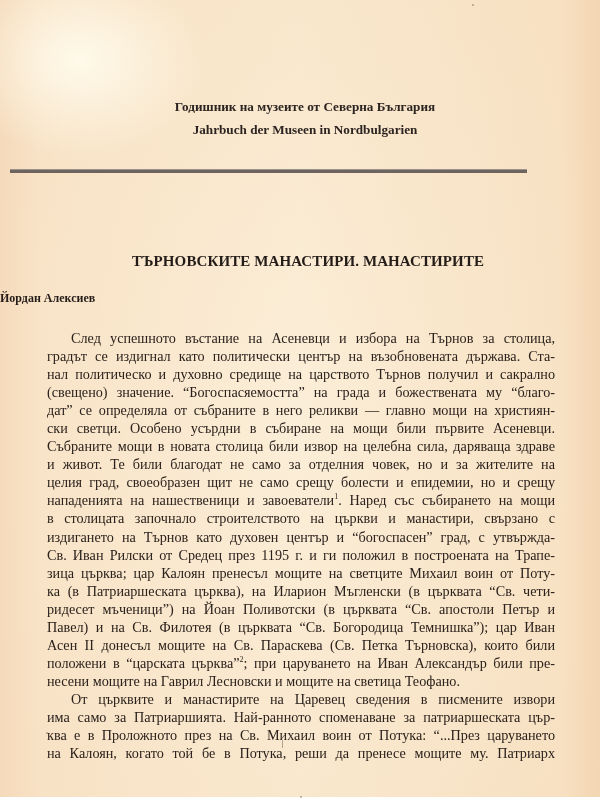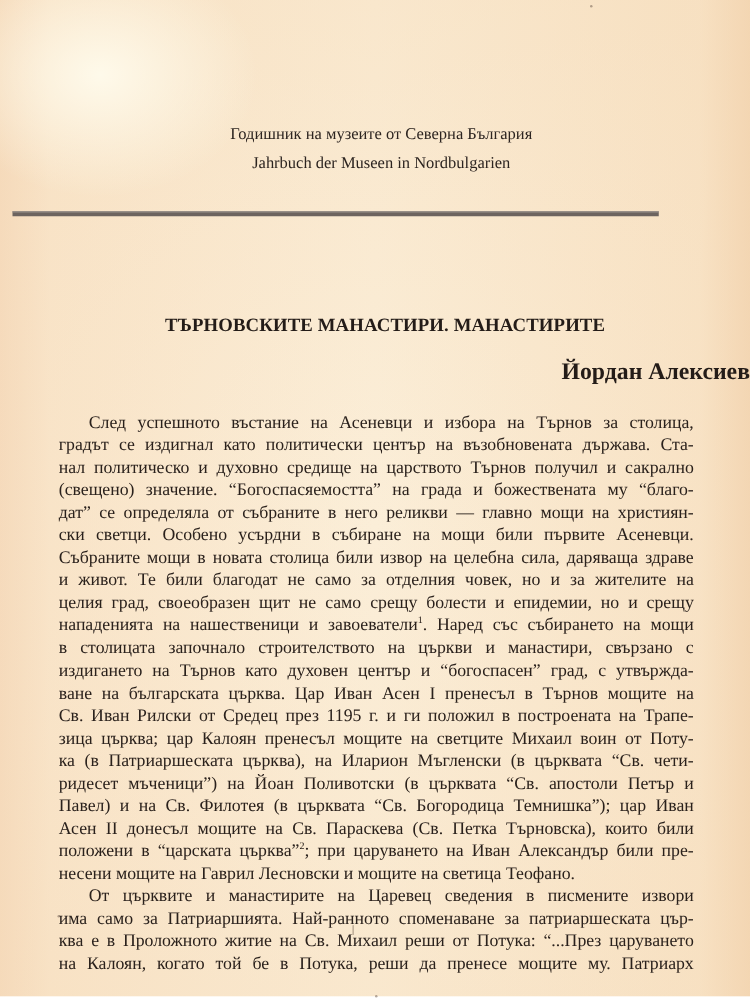--- a/index.html
+++ b/index.html
@@ -25,21 +25,21 @@
         radial-gradient(ellipse 400px 500px at 300px 420px, rgba(252,238,210,0.0), rgba(244,214,176,0.35) 100%),
         linear-gradient(90deg, #f6dcc0 0px, #fae8cf 40px, #fbeed8 300px, #f9e6cb 560px, #f3d6b4 600px);
       color: #2a1f1a;
     }
     .header {
       position: absolute;
       left: 0;
       width: 600px;
       top: 96px;
       text-align: center;
-      font-weight: normal;
+      font-weight: bold;
       font-size: 13.2px;
       line-height: 22.5px;
       color: #2c2420;
     }
     .header .line {
       display: block;
       margin-left: 10px;
     }
     .rule {
       position: absolute;
@@ -62,23 +62,23 @@
       letter-spacing: 0.1px;
       color: #241c18;
     }
     .title .t1 { display: block; margin-left: 16px; }
     .title .t2 { display: block; margin-left: 12px; }
     .author {
       position: absolute;
       left: 0;
       width: 600px;
       top: 290px;
-      text-align: right;
+      text-align: left;
       font-weight: bold;
-      font-size: 19px;
+      font-size: 12px;
       line-height: 16px;
       color: #241c18;
     }
     .body-text {
       position: absolute;
       left: 47px;
       top: 329px;
       width: 508px;
       font-size: 14.2px;
       line-height: 18.05px;
@@ -134,32 +134,31 @@
     <span class="ln">нал политическо и духовно средище на царството Търнов получил и сакрално</span>
     <span class="ln">(свещено) значение. “Богоспасяемостта” на града и божествената му “благо-</span>
     <span class="ln">дат” се определяла от събраните в него реликви — главно мощи на християн-</span>
     <span class="ln">ски светци. Особено усърдни в събиране на мощи били първите Асеневци.</span>
     <span class="ln">Събраните мощи в новата столица били извор на целебна сила, даряваща здраве</span>
     <span class="ln">и живот. Те били благодат не само за отделния човек, но и за жителите на</span>
     <span class="ln">целия град, своеобразен щит не само срещу болести и епидемии, но и срещу</span>
     <span class="ln"><span>нападенията на нашественици и завоеватели</span><sup>1</sup><span>. Наред със събирането на мощи</span></span>
     <span class="ln">в столицата започнало строителството на църкви и манастири, свързано с</span>
     <span class="ln">издигането на Търнов като духовен център и “богоспасен” град, с утвържда-</span>
-    <span class="ln">ване на българската църква. Цар Иван Асен I пренесъл в Търнов мощите на</span>
     <span class="ln">Св. Иван Рилски от Средец през 1195 г. и ги положил в построената на Трапе-</span>
     <span class="ln">зица църква; цар Калоян пренесъл мощите на светците Михаил воин от Поту-</span>
     <span class="ln">ка (в Патриаршеската църква), на Иларион Мъгленски (в църквата “Св. чети-</span>
     <span class="ln">ридесет мъченици”) на Йоан Поливотски (в църквата “Св. апостоли Петър и</span>
     <span class="ln">Павел) и на Св. Филотея (в църквата “Св. Богородица Темнишка”); цар Иван</span>
     <span class="ln">Асен II донесъл мощите на Св. Параскева (Св. Петка Търновска), които били</span>
     <span class="ln"><span>положени в “царската църква”</span><sup>2</sup><span>; при царуването на Иван Александър били пре-</span></span>
     <span class="ln last">несени мощите на Гаврил Лесновски и мощите на светица Теофано.</span>
     <span class="ln indent">От църквите и манастирите на Царевец сведения в писмените извори</span>
     <span class="ln">има само за Патриаршията. Най-ранното споменаване за патриаршеската цър-</span>
-    <span class="ln">ква е в Проложното житие на Св. Михаил реши от Потука: “...През царуването</span>
+    <span class="ln">ква е в Проложното през на Св. Михаил воин от Потука: “...През царуването</span>
     <span class="ln">на Калоян, когато той бе в Потука, реши да пренесе мощите му. Патриарх</span>
   </div>
 
   <div class="speck" style="left:472px;top:4px;"></div>
   <div class="speck" style="left:46px;top:732px;"></div>
   <div class="speck" style="left:282px;top:740px;height:8px;width:1px;"></div>
   <div class="speck" style="left:300px;top:796px;"></div>
 </div>
 
 </body></html>

